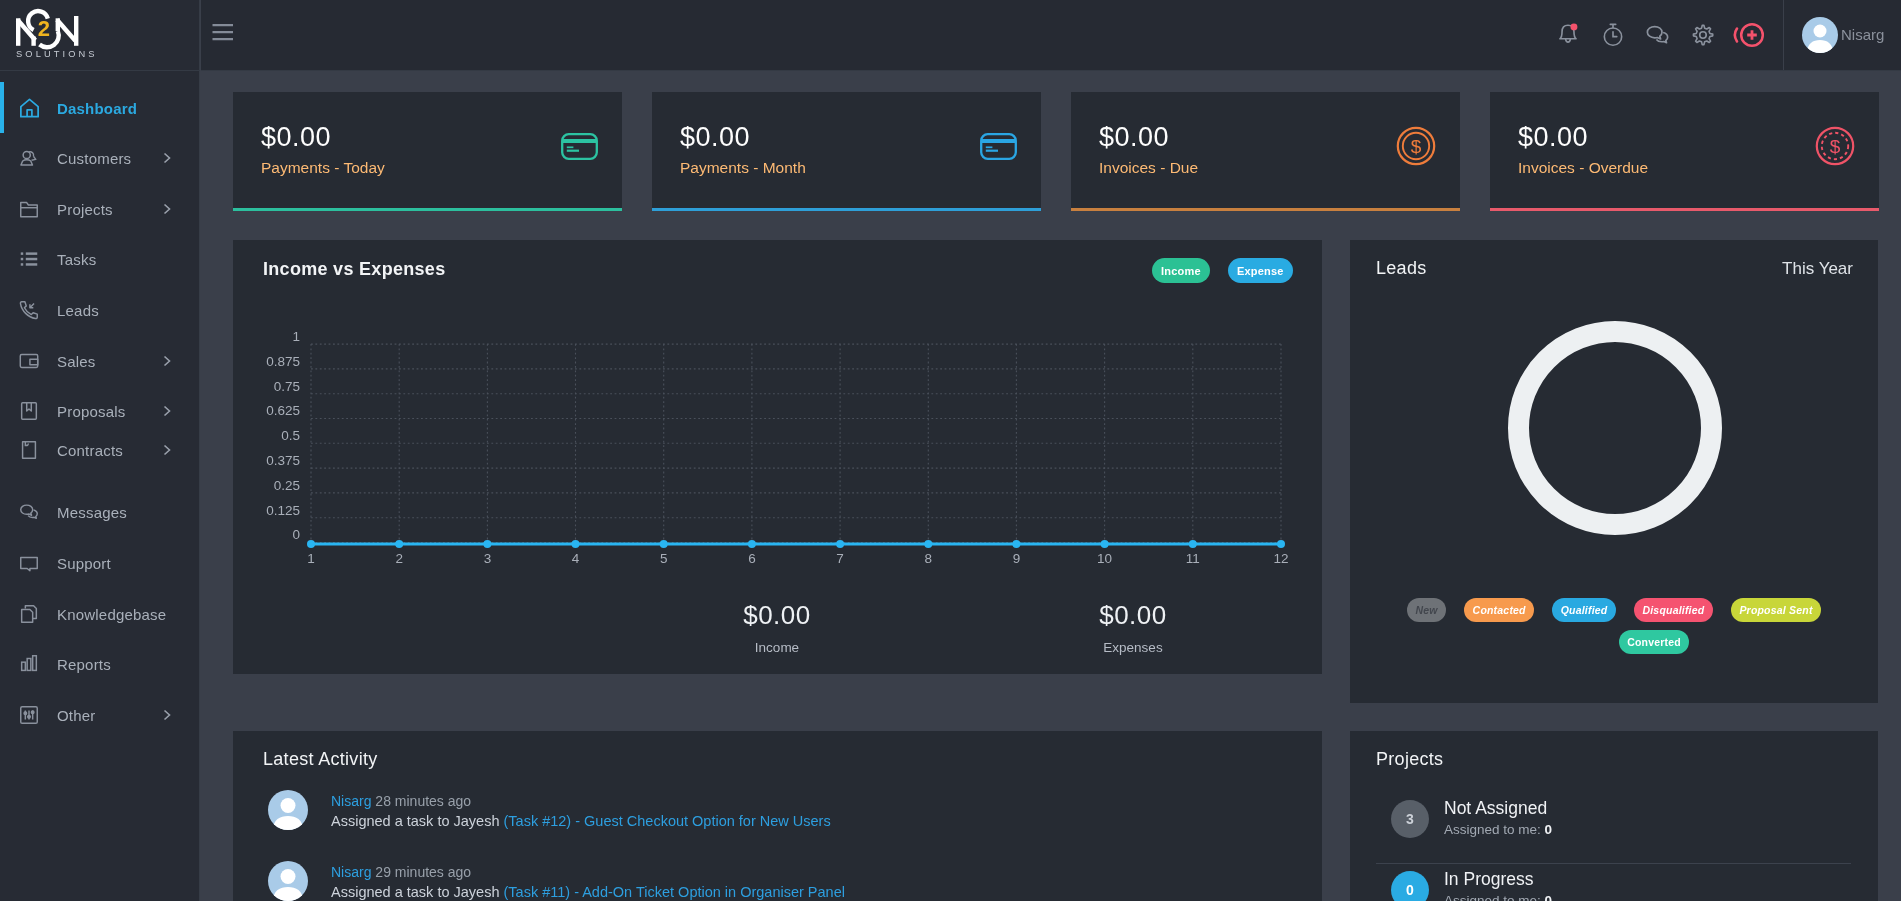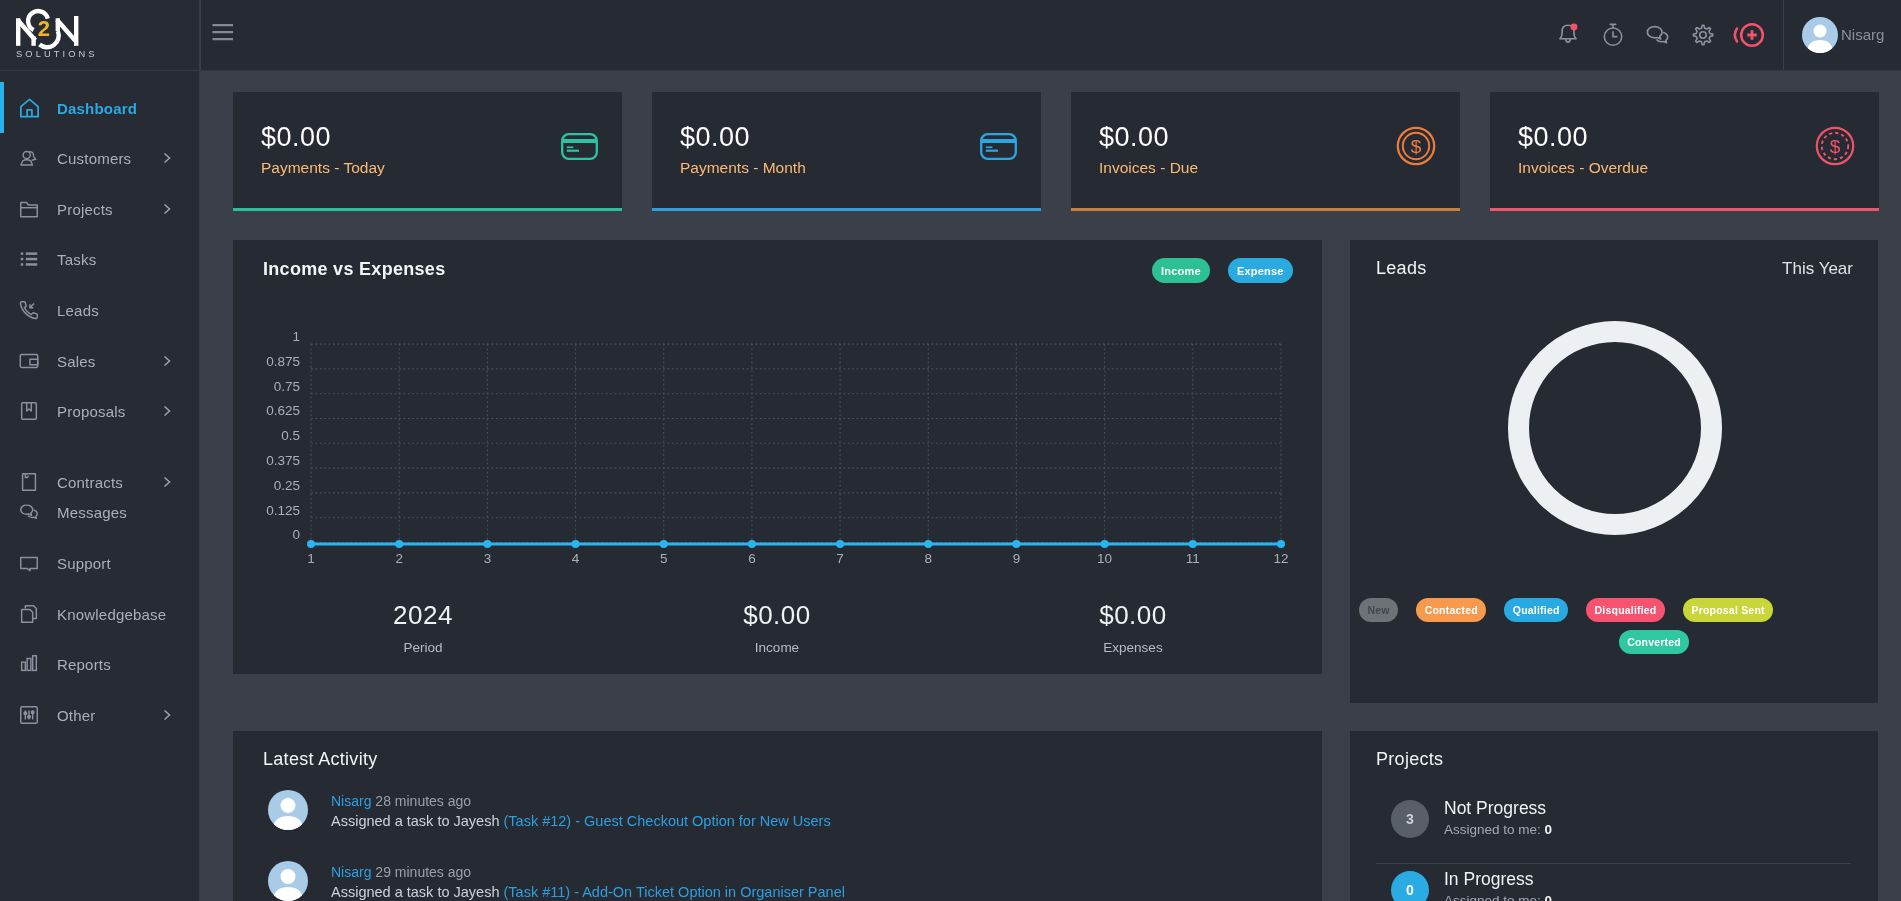--- a/index.html
+++ b/index.html
@@ -177,21 +177,21 @@
     <div class="menu-item" style="top:385.6px;">
       <svg class="mi-icon" width="22" height="22" viewBox="0 0 24 24" fill="none" stroke="#8a919d" stroke-width="1.6" stroke-linejoin="round">
           <rect x="4" y="3" width="16" height="18" rx="1"></rect>
           <path d="M9.5 3 L9.5 12 L12 9.8 L14.5 12 L14.5 3"></path>
         </svg>
       <span class="mi-label">Proposals</span>
       <svg class="mi-chev" width="10" height="12" viewBox="0 0 10 12" fill="none" stroke="#9aa1ac" stroke-width="1.6">
           <path d="M2.5 1.5 L7.5 6 L2.5 10.5"></path>
         </svg>
     </div>
-    <div class="menu-item" style="top:456px;padding-left:28px;">
+    <div class="menu-item" style="top:424px;padding-left:28px;">
       <svg class="mi-icon" width="22" height="22" viewBox="0 0 24 24" fill="none" stroke="#8a919d" stroke-width="1.6" stroke-linejoin="round">
           <path d="M5 3 L19 3 L19 21 L5 21 Z"></path>
           <path d="M8 3 L8 8 M8 5.5 C8 6.6 9 7.3 10 7 C10.8 6.8 11.3 6 11 5"></path>
         </svg>
       <span class="mi-label">Contracts</span>
       <svg class="mi-chev" width="10" height="12" viewBox="0 0 10 12" fill="none" stroke="#9aa1ac" stroke-width="1.6">
           <path d="M2.5 1.5 L7.5 6 L2.5 10.5"></path>
         </svg>
     </div>
     <div class="menu-item" style="top:537.4px;">
@@ -323,41 +323,37 @@
           <text x="430.7" y="323">5</text>
           <text x="518.9" y="323">6</text>
           <text x="607.1" y="323">7</text>
           <text x="695.3" y="323">8</text>
           <text x="783.4" y="323">9</text>
           <text x="871.6" y="323">10</text>
           <text x="959.8" y="323">11</text>
           <text x="1048.0" y="323">12</text>
         </g>
       </svg>
-    <div class="sumcol" style="left:40px;">
-        <div class="sv">2024</div>
-        <div class="sl">Period</div>
-      </div>
     <div class="sumcol" style="left:394px;">
         <div class="sv">$0.00</div>
         <div class="sl">Income</div>
       </div>
     <div class="sumcol" style="left:750px;">
         <div class="sv">$0.00</div>
         <div class="sl">Expenses</div>
       </div>
   </div>
 
   <div class="panel" id="leadspanel" style="left:1350px; top:240px; width:528px; height:463px;">
     <div class="panel-title" style="left:26px; top:18px;">Leads</div>
     <div style="position:absolute; right:25px; top:19px; font-size:17px; color:#dfe3e8;">This Year</div>
     <svg style="position:absolute; left:158px; top:81px;" width="214" height="214" viewBox="0 0 214 214">
       <circle cx="107" cy="107" r="96.5" fill="none" stroke="#edf0f2" stroke-width="21"></circle>
     </svg>
-    <div style="position:absolute; left:0; top:358px; width:528px; ">
+    <div style="position:absolute; left:0; top:358px; width:528px; text-align:center;font-style:italic;">
       <span class="pill" style="background:#6e7277; color:#43474e; margin:0 9px;">New</span><span class="pill" style="background:#f79a4d; margin:0 9px;">Contacted</span><span class="pill" style="background:#29a9e1; margin:0 9px;">Qualified</span><span class="pill" style="background:#f55370; margin:0 9px;">Disqualified</span><span class="pill" style="background:#c8d639; margin:0 9px;">Proposal Sent</span>
     </div>
     <div style="position:absolute; left:0; top:390px; width:608px; text-align:center;">
       <span class="pill" style="background:#2fc8a0;">Converted</span>
     </div>
   </div>
 
   <div class="panel" id="actpanel" style="left:233px; top:731px; width:1089px; height:170px;">
     <div class="panel-title" style="left:30px; top:18px;">Latest Activity</div>
     <div class="avatar-sm" style="left:35px; top:59px;">
@@ -374,21 +370,21 @@
           <path d="M5 40 C5 29.5 12 26 20 26 C28 26 35 29.5 35 40 Z" fill="#fff"></path>
         </svg>
     </div>
     <div class="act-line1" style="left:98px; top:133px;"><span class="nm">Nisarg</span> 29 minutes ago</div>
     <div class="act-line2" style="left:98px; top:153px;">Assigned a task to Jayesh <a>(Task #11) - Add-On Ticket Option in Organiser Panel</a></div>
   </div>
 
   <div class="panel" id="projpanel" style="left:1350px; top:731px; width:528px; height:170px;">
     <div class="panel-title" style="left:26px; top:18px;">Projects</div>
     <div class="proj-num" style="left:41px; top:69px; background:#585f68; color:#ccd1d8;">3</div>
-    <div style="position:absolute; left:94px; top:67px; font-size:17.5px; color:#f0f2f5;">Not Progress</div>
+    <div style="position:absolute; left:94px; top:67px; font-size:17.5px; color:#f0f2f5;">Not Assigned</div>
     <div style="position:absolute; left:94px; top:91px; font-size:13.5px; color:#a2a9b3;">Assigned to me: <b style="color:#f0f2f5;">0</b></div>
     <div style="position:absolute; left:26px; top:132px; width:475px; height:1px; background:#3c424d;"></div>
     <div class="proj-num" style="left:41px; top:140px; background:#2aabe3;">0</div>
     <div style="position:absolute; left:94px; top:138px; font-size:17.5px; color:#f0f2f5;">In Progress</div>
     <div style="position:absolute; left:94px; top:162px; font-size:13.5px; color:#a2a9b3;">Assigned to me: <b style="color:#f0f2f5;">0</b></div>
   </div>
 
 </div>
 
 </body></html>

